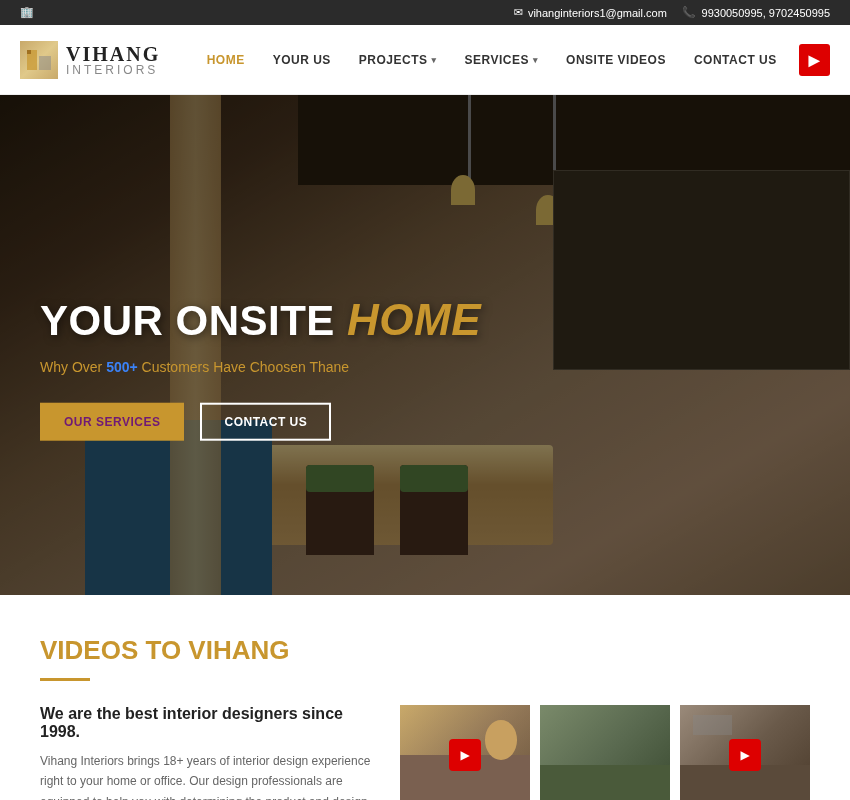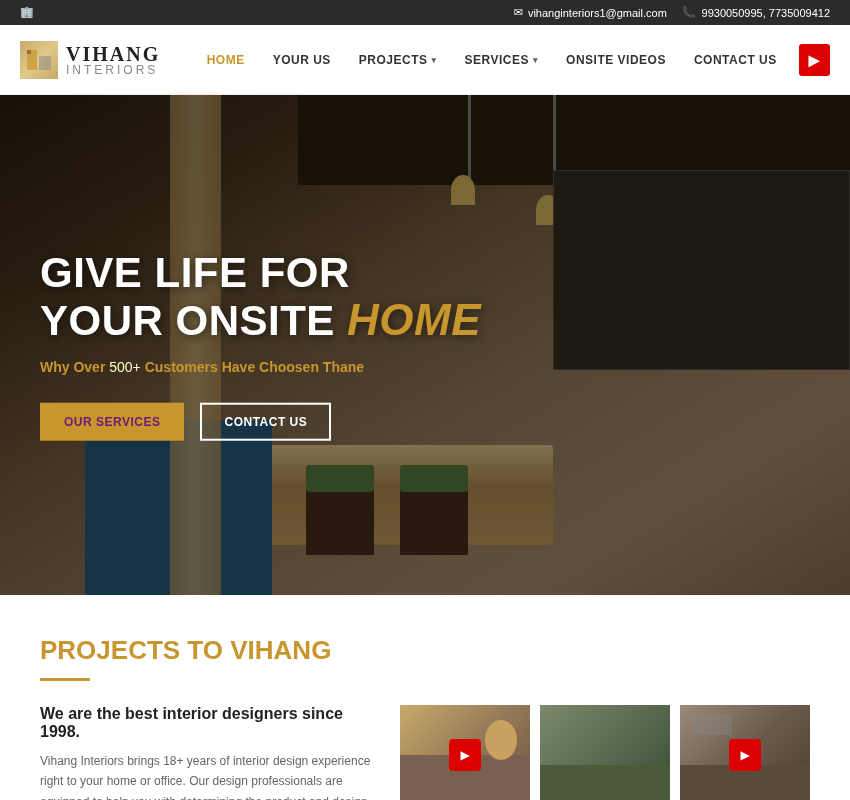--- a/index.html
+++ b/index.html
@@ -127,21 +127,21 @@
       color: #c8962e;
       font-style: italic;
       font-size: 44px;
     }
     .hero-sub {
       font-size: 14px;
       margin-top: 14px;
       margin-bottom: 28px;
       color: #eee;
     }
-    .hero-sub span { color: #c8962e; font-weight: bold; }
+    .hero-sub span { color: #c8962e; font-weight: normal; }
     .hero-buttons { display: flex; gap: 16px; align-items: center; }
     .btn-services {
       background: #c8962e;
       color: #701a75;
       border: none;
       padding: 12px 24px;
       font-size: 12px;
       font-weight: 700;
       letter-spacing: 0.5px;
       cursor: pointer;
@@ -245,21 +245,21 @@
   <div class="top-bar-left">
     <span class="icon-building"></span>
   </div>
   <div class="top-bar-right">
     <div class="top-bar-contact">
       <span class="icon-email"></span>
       <span>vihanginteriors1@gmail.com</span>
     </div>
     <div class="top-bar-contact">
       <span class="icon-phone"></span>
-      <span>9930050995, 7735009412</span>
+      <span>9930050995, 9702450995</span>
     </div>
   </div>
 </div>
 
 <nav class="navbar">
   <div class="logo-wrap">
     <div class="logo-icon">
       <svg width="28" height="28" viewBox="0 0 28 28">
         <rect x="2" y="4" width="10" height="20" fill="#c8962e" opacity="0.7"></rect>
         <rect x="14" y="10" width="12" height="14" fill="#888" opacity="0.5"></rect>
@@ -321,37 +321,37 @@
       <div style="width:100%;height:30%;background:#5a8040;border-radius:4px;"></div>
     </div>
 
     <div style="position:absolute;bottom:0;left:10%;width:22%;height:35%;background:#2a6080;"></div>
 
     <div style="position:absolute;top:0;left:20%;width:6%;height:100%;background:linear-gradient(to right,#c8a060,#e0c080,#c8a060);opacity:0.7;"></div>
   </div>
   <div class="hero-overlay"></div>
   <div class="hero-content">
     <div class="hero-title-main">
-      <span>GIVE LIFE FOR</span><br>
+      <br>
       <span>YOUR ONSITE</span>
       <span class="hero-title-gold">HOME</span>
     </div>
     <p class="hero-sub">
-      <span>Why Over </span><span style="color:#fef9c3;font-weight:normal;">500+</span><span> Customers Have Choosen Thane</span>
+      <span>Why Over </span><span style="color:#3b82f6;font-weight:bold;">500+</span><span> Customers Have Choosen Thane</span>
     </p>
     <div class="hero-buttons">
       <button class="btn-services">OUR SERVICES</button>
       <button class="btn-contact">CONTACT US</button>
     </div>
   </div>
 </section>
 
 <section class="welcome-section">
   <h2 class="welcome-title">
-    <span>PROJECTS TO </span><span style="color:#c8962e;">VIHANG</span>
+    <span>VIDEOS TO </span><span style="color:#c8962e;">VIHANG</span>
   </h2>
   <div class="welcome-underline"></div>
   <div class="welcome-grid">
     <div class="welcome-text-col">
       <p class="welcome-tagline">We are the best interior designers since 1998.</p>
       <p class="welcome-desc">Vihang Interiors brings 18+ years of interior design experience right to your home or office. Our design professionals are equipped to help you with determining the product and design that work best for our customers within the colors and lighting of your surroundings more than your expectation.</p>
     </div>
     <div class="welcome-images">
       <div class="welcome-img">
         <div class="welcome-img-bg1">

